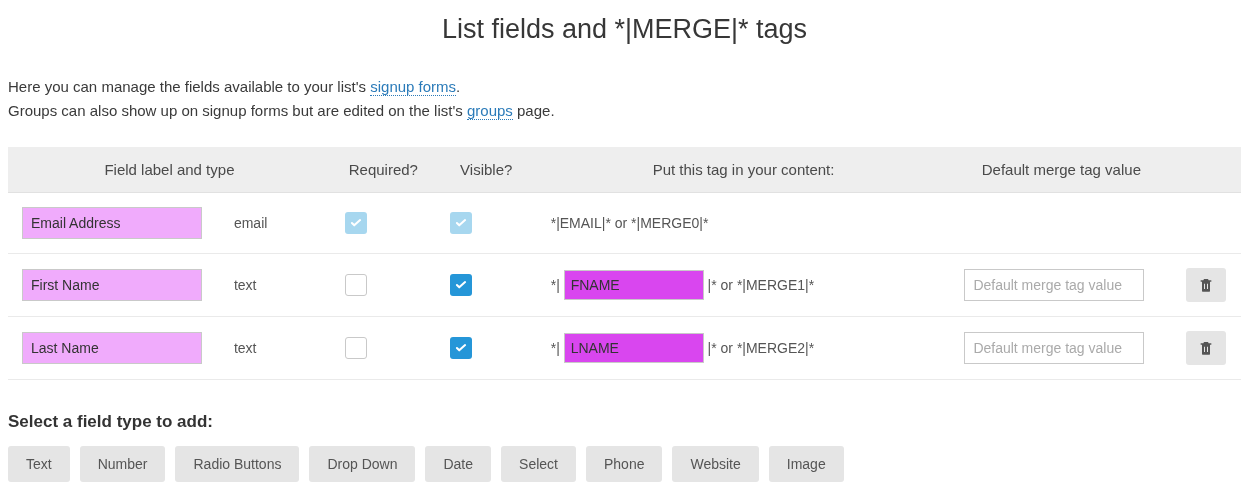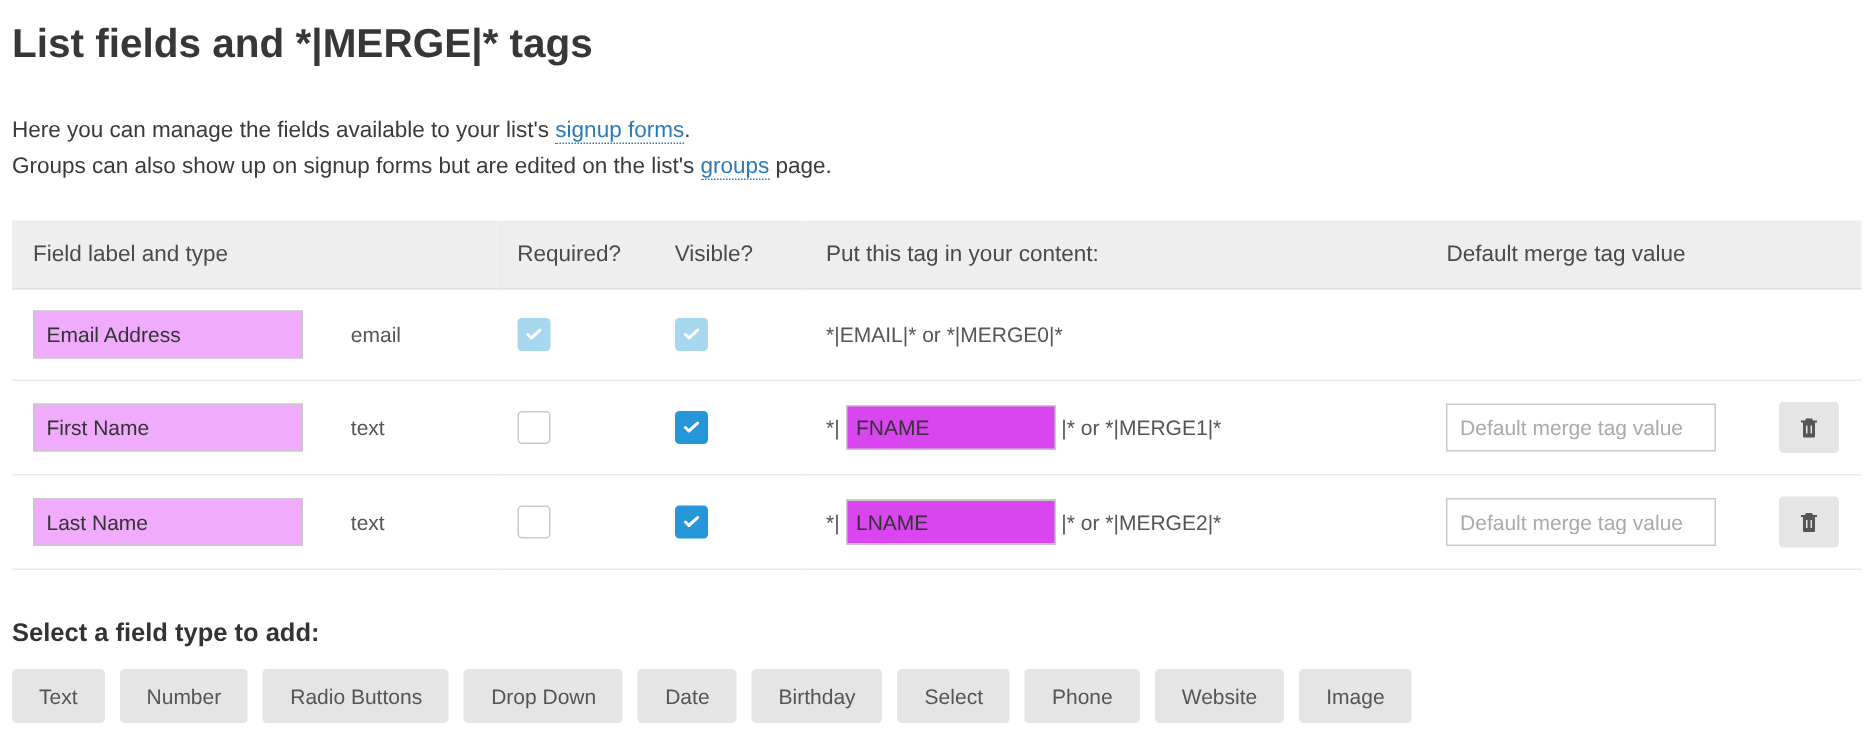--- a/index.html
+++ b/index.html
@@ -6,23 +6,24 @@
   body {
     margin: 0;
     padding: 8px;
     font-family: -apple-system, BlinkMacSystemFont, "Segoe UI", Helvetica, Arial, sans-serif;
     color: #2c3e50;
     background: #fff;
     width: 1249px;
   }
   h1.page-title {
     font-size: 27px;
-    font-weight: 700;
+    font-weight: 400;
     color: #373737;
     margin: 6px 0 30px 0;
+    text-align: center;
   }
   .intro {
     font-size: 15px;
     color: #3a3a3a;
     line-height: 1.6;
     margin-bottom: 24px;
   }
   .intro a {
     color: #2b7bb9;
     text-decoration: none;
@@ -30,21 +31,21 @@
   }
   .tbl {
     width: 100%;
     border-collapse: collapse;
   }
   .tbl thead th {
     background: #eeeeee;
     color: #4a4a4a;
     font-weight: 400;
     font-size: 15px;
-    text-align: left;
+    text-align: center;
     padding: 14px 14px;
     border-bottom: 1px solid #e1e1e1;
   }
   .tbl tbody td {
     padding: 14px 14px;
     border-bottom: 1px solid #eaeaea;
     vertical-align: middle;
     font-size: 14px;
     color: #555;
   }
@@ -250,18 +251,17 @@
 </table>
 
 <div class="section-subtitle">Select a field type to add:</div>
 
 <div class="type-btn-row">
   <button class="type-btn">Text</button>
   <button class="type-btn">Number</button>
   <button class="type-btn">Radio Buttons</button>
   <button class="type-btn">Drop Down</button>
   <button class="type-btn">Date</button>
-  <button class="type-btn">Birthday</button>
   <button class="type-btn">Select</button>
   <button class="type-btn">Phone</button>
   <button class="type-btn">Website</button>
   <button class="type-btn">Image</button>
 </div>
 
 </body></html>

